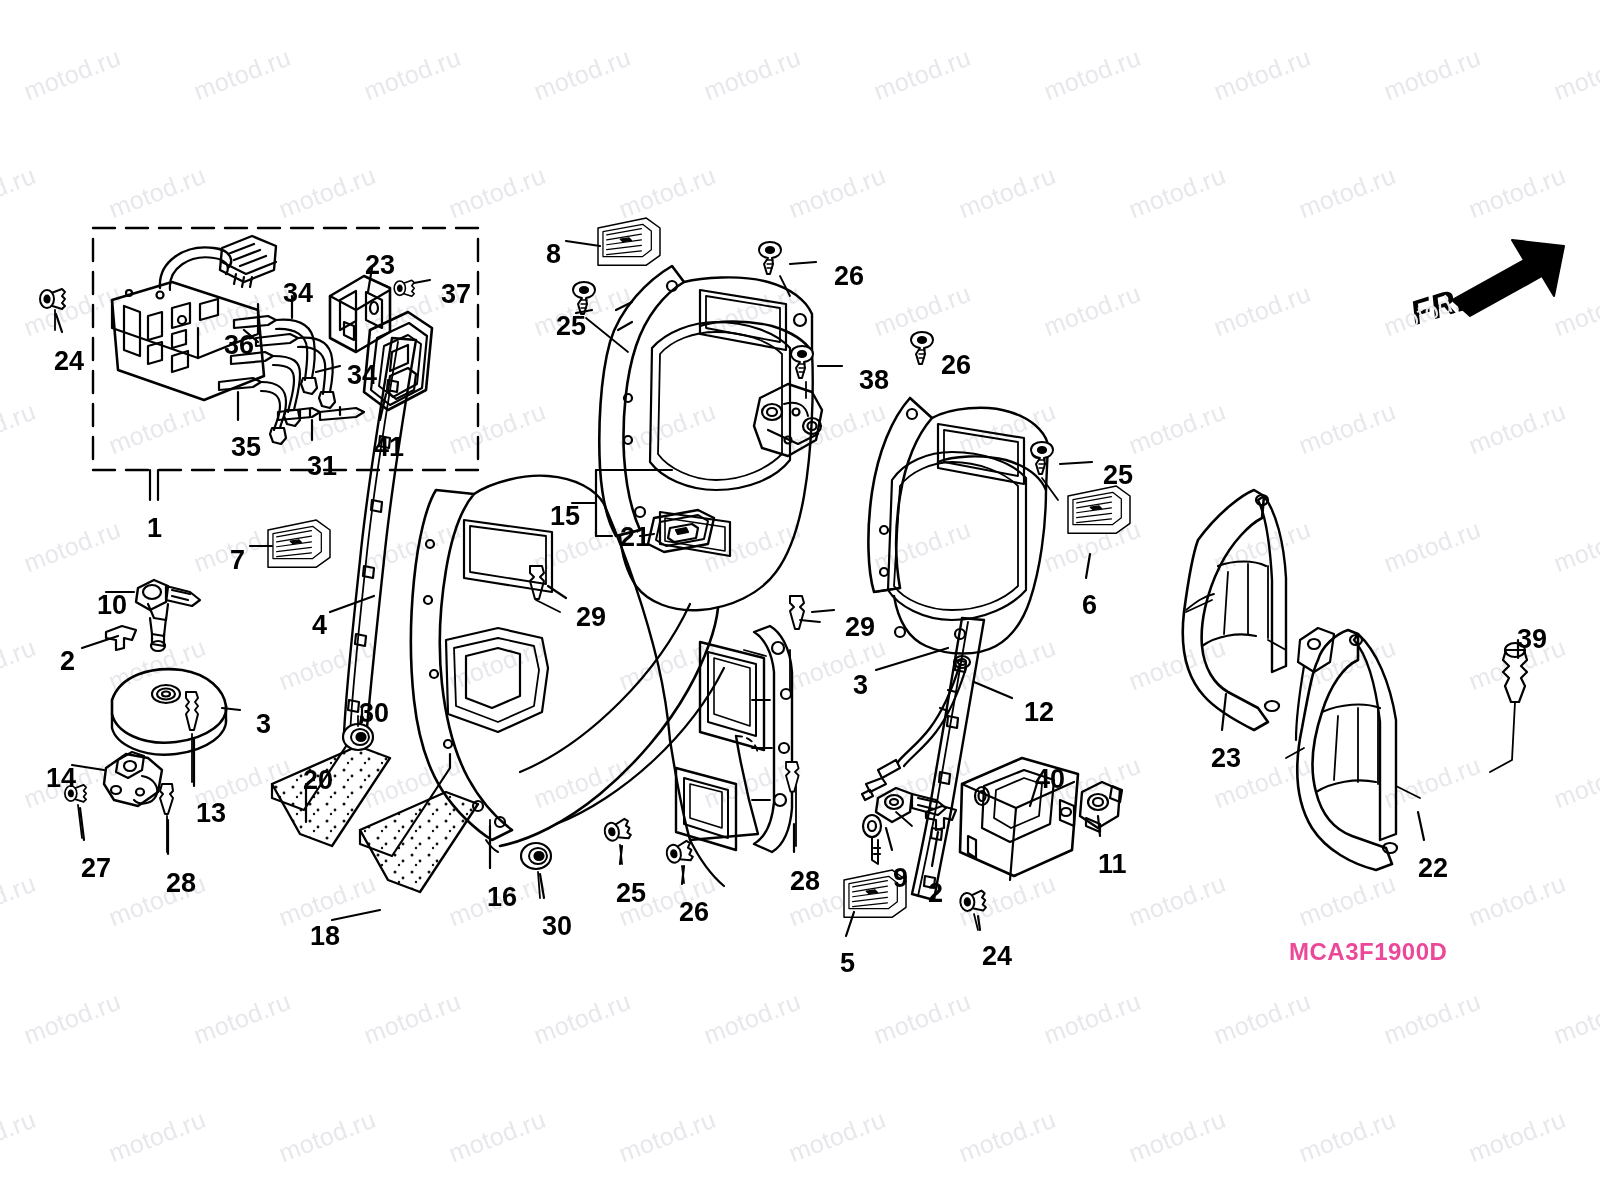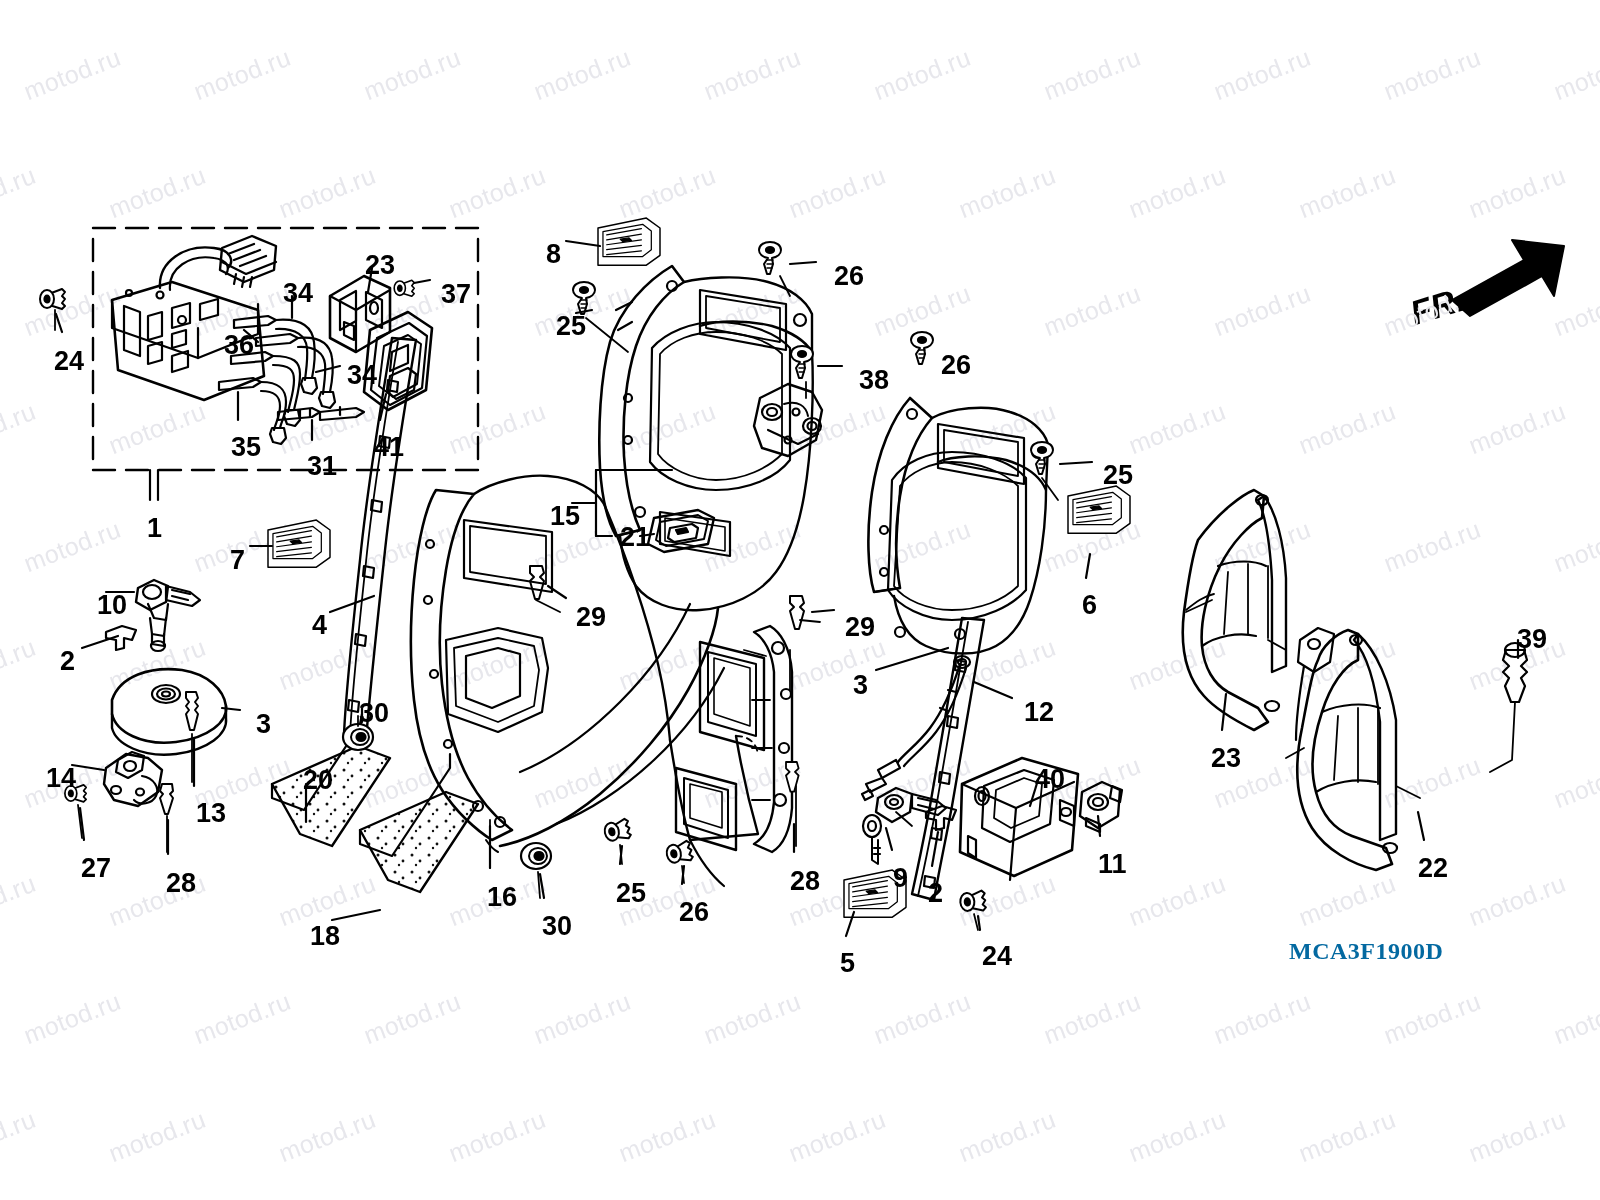--- a/index.html
+++ b/index.html
@@ -33,25 +33,25 @@
     font-family:"Liberation Sans","DejaVu Sans",sans-serif;
     font-weight:bold;
     font-size:27px;
     color:#000;
     line-height:1;
     white-space:nowrap;
     -webkit-font-smoothing:none;
   }
   .partno{
     position:absolute;
-    font-family:Liberation Serif, serif;
+    font-family:Liberation Sans, sans-serif;
     font-weight:bold;
     font-size:24px;
     letter-spacing:.5px;
-    color:#0369a1;
+    color:#ec4899;
   }
   .frtxt{
     position:absolute;
     font-family:"Liberation Sans","DejaVu Sans",sans-serif;
     font-weight:bold;
     font-style:italic;
     font-size:34px;
     color:#000;
     transform:rotate(-17deg);
     transform-origin:left bottom;

